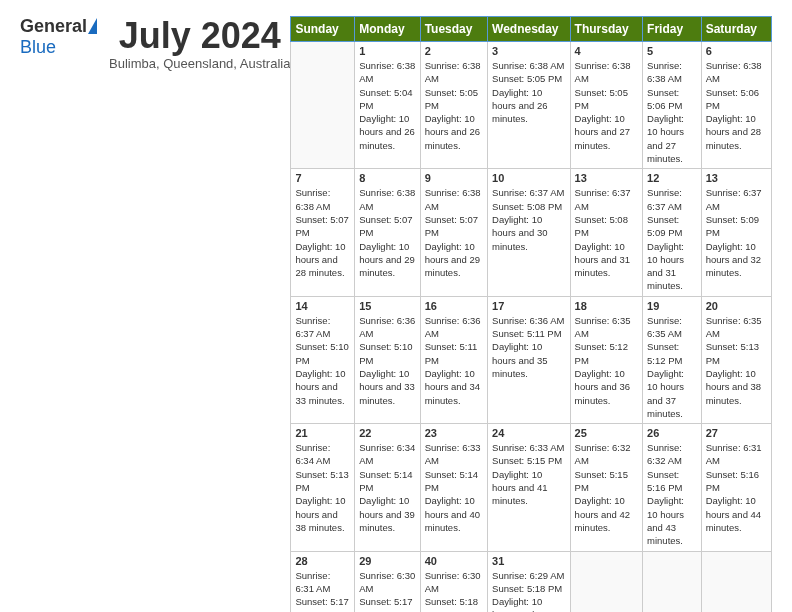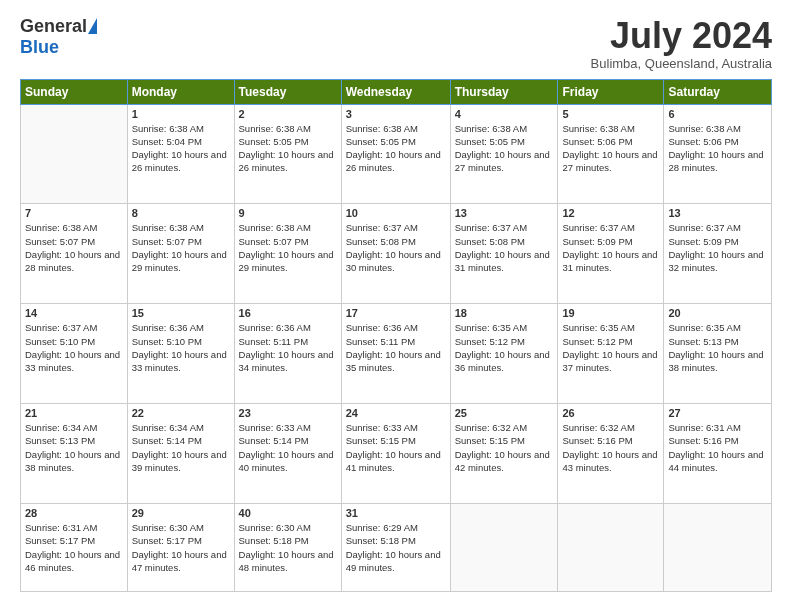--- a/index.html
+++ b/index.html
@@ -8,35 +8,35 @@
       background: #fff;
       width: 792px;
       height: 612px;
       overflow: hidden;
     }
     .page {
       width: 792px;
       height: 612px;
       padding: 16px 20px 20px 20px;
       display: flex;
-      flex-direction: column;
     }
     .header {
       display: flex;
       justify-content: space-between;
       align-items: flex-start;
       margin-bottom: 8px;
     }
     .logo {
       display: flex;
       flex-direction: column;
       align-items: flex-start;
     }
     .title-area {
-      text-align: right;
+      text-align: center;
+      margin-left: 12px;
     }
     .month-title {
       font-size: 36px;
       font-weight: bold;
       color: #333;
       line-height: 1.1;
     }
     .location {
       font-size: 13px;
       color: #555;
@@ -81,21 +81,21 @@
     }
     tr:last-child td {
       height: 75px;
     }
     .logo-wrapper {
       display: flex;
       align-items: center;
     }
     .logo-blue-part {
       color: #1a6bbf;
-      font-weight: bold;
+      font-weight: normal;
       font-size: 18px;
     }
     .logo-general {
       font-weight: bold;
       font-size: 18px;
       color: #333;
     }
     .logo-triangle {
       display: inline-block;
       width: 0;

